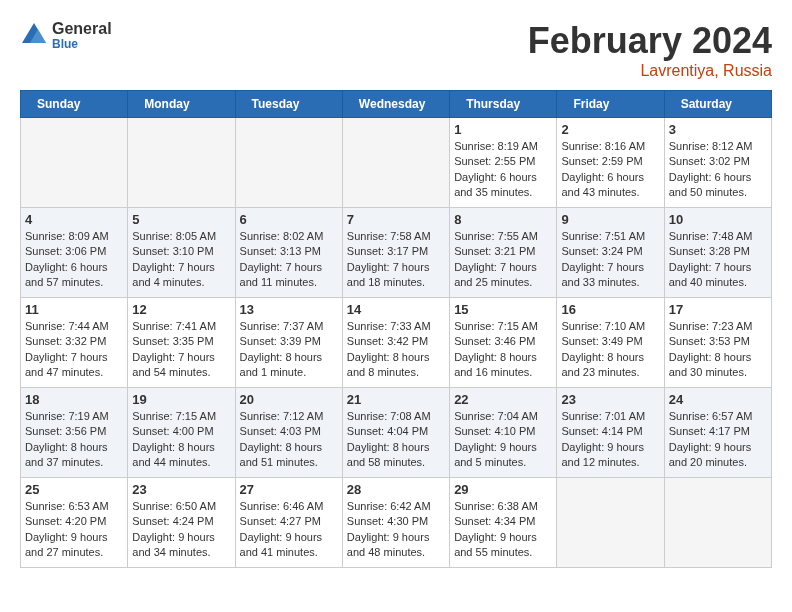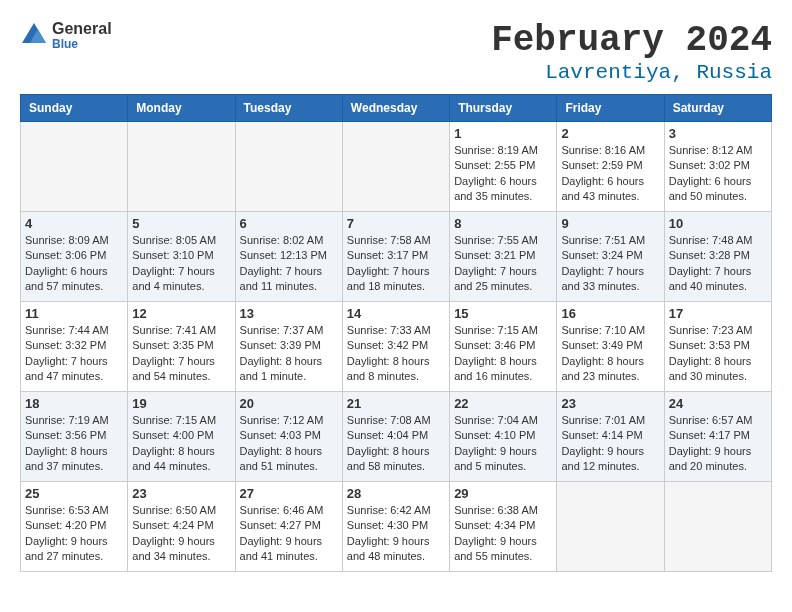--- a/index.html
+++ b/index.html
@@ -36,39 +36,38 @@
       font-size: 12px;
       font-weight: bold;
       color: #2a6db5;
     }
     .logo-icon {
       width: 28px;
       height: 28px;
     }
     .title-area {
       text-align: right;
-      font-family: Liberation Mono, monospace;
     }
     .month-title {
       font-size: 36px;
       font-weight: bold;
       color: #333;
     }
     .location-title {
-      font-size: 21px;
-      color: #0369a1;
+      font-size: 16px;
+      color: #c2410c;
     }
     .calendar-table {
       width: 100%;
       border-collapse: collapse;
     }
     .calendar-table th {
       background: #2a6db5;
       color: #fff;
-      padding: 6px 8px;
+      padding: 6px 16px;
       font-size: 12px;
       text-align: left;
       border: 1px solid #1a5da0;
     }
     .calendar-table td {
       border: 1px solid #ccc;
       vertical-align: top;
       padding: 4px;
       font-size: 10px;
       color: #333;
@@ -166,21 +165,21 @@
         <td>
           <span class="day-number">5</span>
           <div class="day-info">Sunrise: 8:05 AM
 Sunset: 3:10 PM
 Daylight: 7 hours
 and 4 minutes.</div>
         </td>
         <td>
           <span class="day-number">6</span>
           <div class="day-info">Sunrise: 8:02 AM
-Sunset: 12:13 PM
+Sunset: 3:13 PM
 Daylight: 7 hours
 and 11 minutes.</div>
         </td>
         <td>
           <span class="day-number">7</span>
           <div class="day-info">Sunrise: 7:58 AM
 Sunset: 3:17 PM
 Daylight: 7 hours
 and 18 minutes.</div>
         </td>

